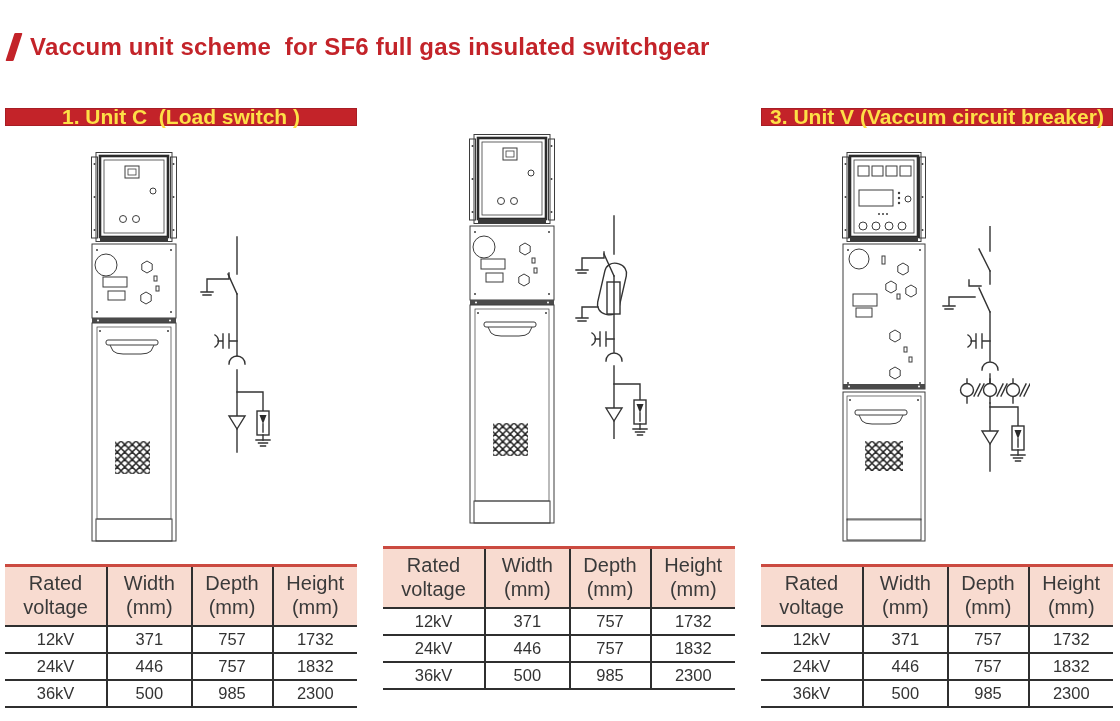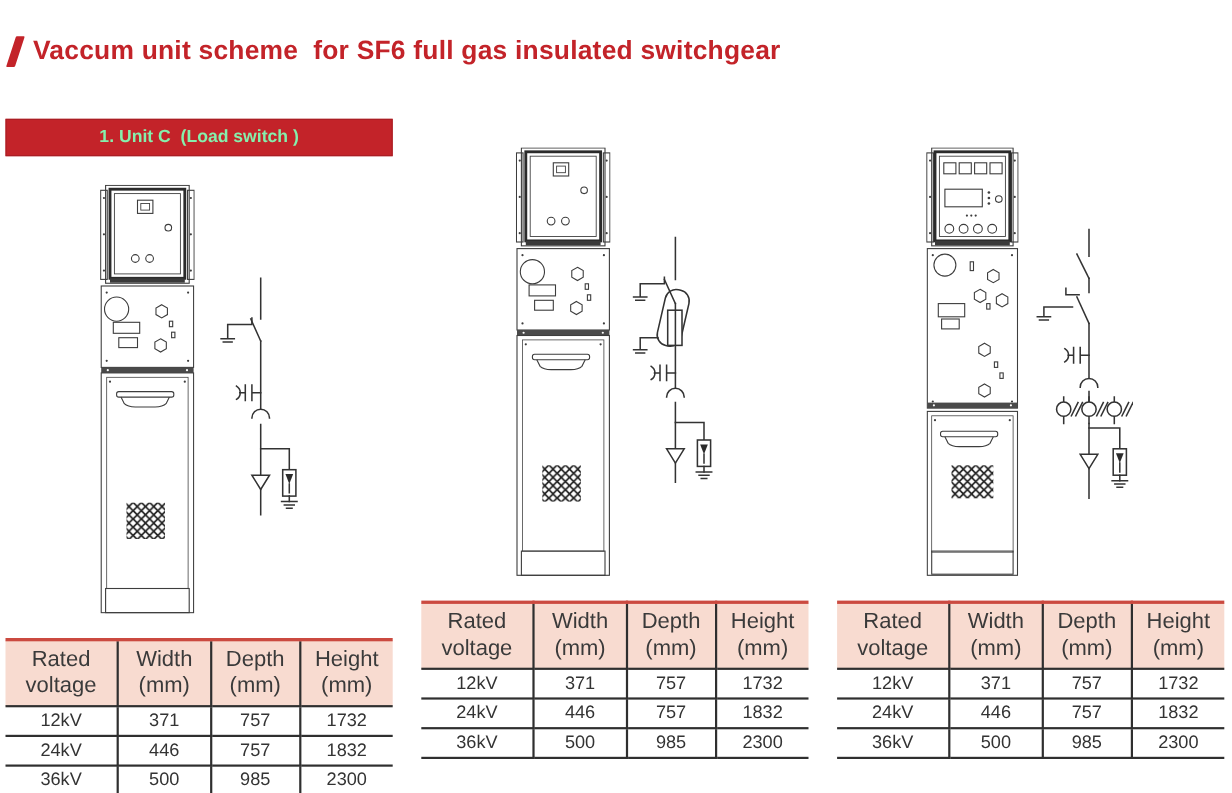--- a/index.html
+++ b/index.html
@@ -14,21 +14,21 @@
   html,body{margin:0;padding:0;}
   body{
     width:1120px;height:721px;overflow:hidden;background:#fff;
     font-family:"Liberation Sans", sans-serif;
   }
   .title-row{display:flex;align-items:center;gap:12px;padding:30px 0 0 10px;height:64px;}
   .slash{width:8px;height:28px;background:var(--red);transform:skewX(-18deg);border-radius:1px;flex:0 0 auto;}
   .page-title{color:var(--red);font-size:24px;font-weight:bold;letter-spacing:.2px;white-space:pre;}
   .columns{display:grid;grid-template-columns:352px 352px 352px;column-gap:26px;padding:0 5px;margin-top:44px;}
   .unit-header{
-    height:34px;background:var(--red);color:#86efac;font-weight:bold;font-size:16px;
+    height:18px;background:var(--red);color:#fde047;font-weight:bold;font-size:21px;
     display:flex;align-items:center;justify-content:center;white-space:pre;
     border:1px solid #a81d24;
   }
   .figure{position:relative;height:438px;}
   .cabinet-a{position:absolute;left:86px;top:26px;}
   .cabinet-b{position:absolute;left:81px;top:26px;}
   .schem-c{position:absolute;left:190px;top:108px;}
   .schem-f{position:absolute;left:187px;top:106px;}
   .schem-v{position:absolute;left:174px;top:100px;}
   table.spec{width:100%;border-collapse:collapse;border-top:3px solid var(--tbl-red);table-layout:fixed;}
@@ -322,20 +322,21 @@
           <td>36kV</td>
           <td>500</td>
           <td>985</td>
           <td>2300</td>
         </tr>
       </tbody>
     </table>
   </section>
 
   <section class="unit">
+    <div class="unit-header">3. Unit V (Vaccum circuit breaker)</div>
     <div class="figure">
       <svg class="cabinet-b" width="84" height="390" viewBox="0 0 84 390">
         <use href="#cabB"></use>
       </svg>
       <svg class="schem-v" width="95" height="250" viewBox="0 0 95 250">
         <g stroke="#333" stroke-width="1.4" fill="none" stroke-linecap="square">
           <line x1="55" y1="0" x2="55" y2="25"></line>
           <line x1="55" y1="45" x2="44" y2="23"></line>
           <line x1="55" y1="45" x2="55" y2="58"></line>
           <path d="M34 54 V60 M34 60 H46"></path>

